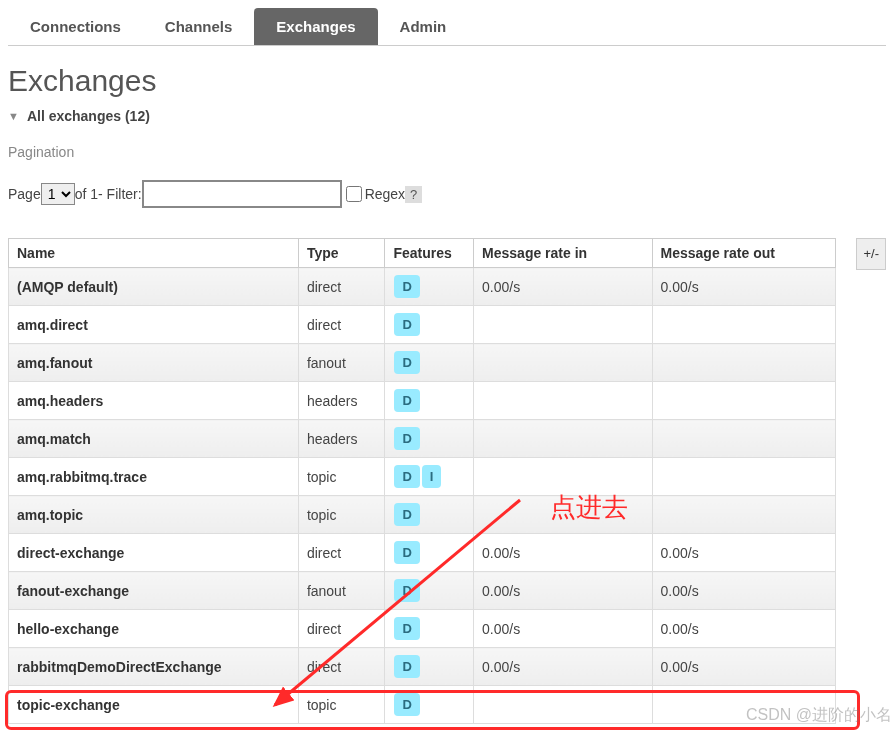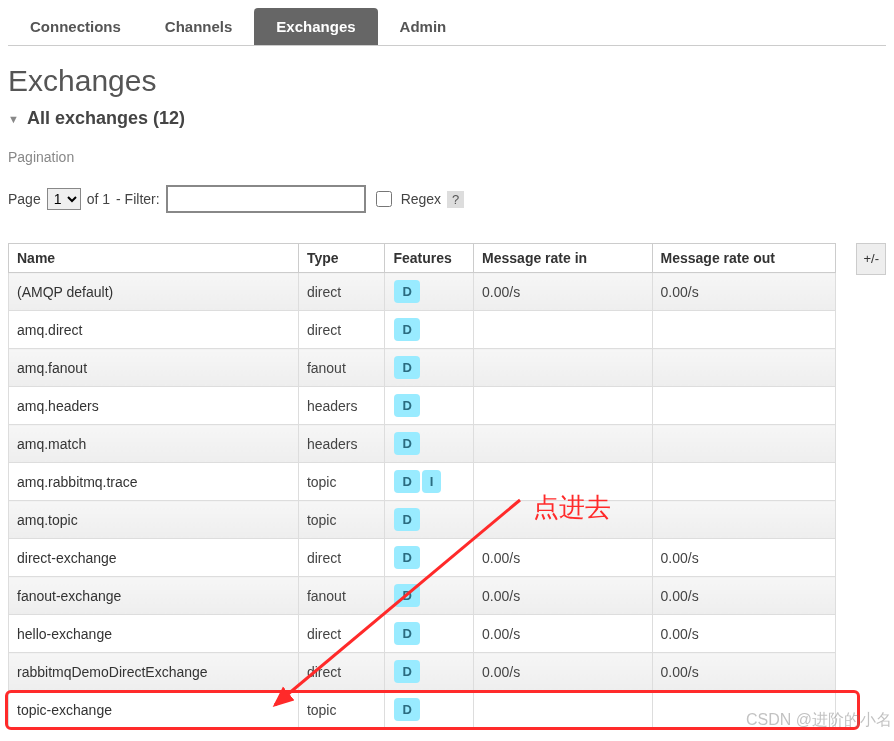--- a/index.html
+++ b/index.html
@@ -44,31 +44,30 @@
     margin: 6px 0 20px 0;
     cursor: pointer;
   }
   .disclosure {
     font-size: 11px;
     color: #888;
   }
   .section-title {
     font-weight: bold;
     color: #444;
-    font-size: 18px;
+    font-size: 14px;
   }
   .pag-label {
     color: #888;
     font-size: 14px;
     margin-bottom: 20px;
   }
   .pag-row {
     display: flex;
     align-items: center;
-    gap: 6px;
     font-size: 14px;
     color: #444;
     margin-bottom: 30px;
   }
   select.page-sel {
     font-size: 14px;
     padding: 1px 2px;
     border: 1px solid #888;
   }
   input.filter {
@@ -114,21 +113,21 @@
     font-size: 14px;
     color: #444;
     background: #fff;
     vertical-align: middle;
   }
   table.listing tbody tr:nth-child(odd) td {
     background: linear-gradient(#f6f6f6,#eeeeee);
   }
   table.listing td.name a, table.listing td.name span.nl {
     color: #333;
-    font-weight: normal;
+    font-weight: bold;
     text-decoration: none;
   }
   .feat {
     display:inline-block;
     background:#99ebff;
     color:#2b6c80;
     border-radius:4px;
     padding: 4px 8px;
     font-weight:bold;
     font-size:13px;
@@ -307,15 +306,15 @@
 
 <div class="hl-box" style="left:5px; top:690px; width:855px; height:40px;"></div>
 <svg class="anno-svg" style="left:260px; top:490px;" width="280" height="230">
   <defs>
     <marker id="arrowhead" markerWidth="8" markerHeight="8" refX="6" refY="3" orient="auto">
       <polygon points="0 0, 7 3, 0 6" fill="#ff2a2a"></polygon>
     </marker>
   </defs>
   <line x1="260" y1="10" x2="15" y2="215" stroke="#ff2a2a" stroke-width="3" marker-end="url(#arrowhead)"></line>
 </svg>
-<div class="anno-text" style="left:533px; top:490px;">点进去</div>
+<div class="anno-text" style="left:550px; top:490px;">点进去</div>
 
 <div class="watermark">CSDN @进阶的小名</div>
 
 </body></html>

